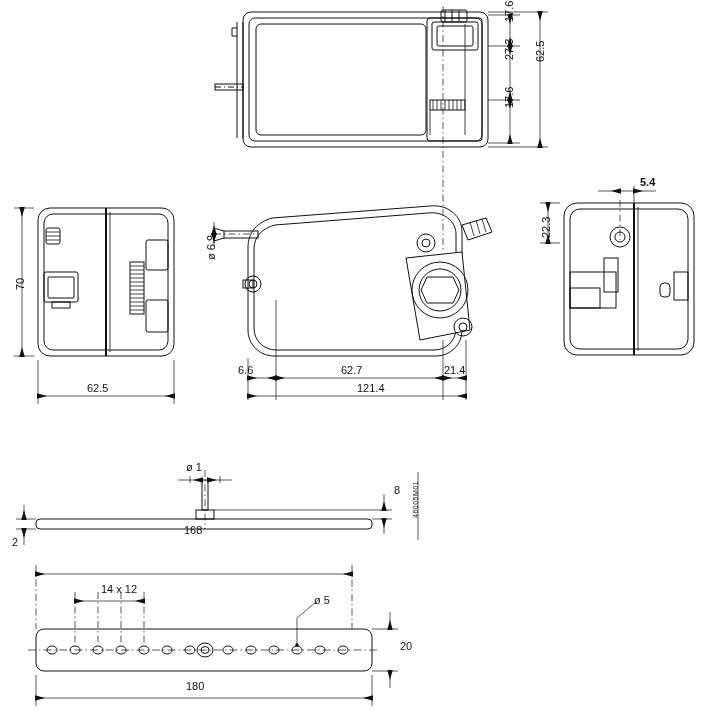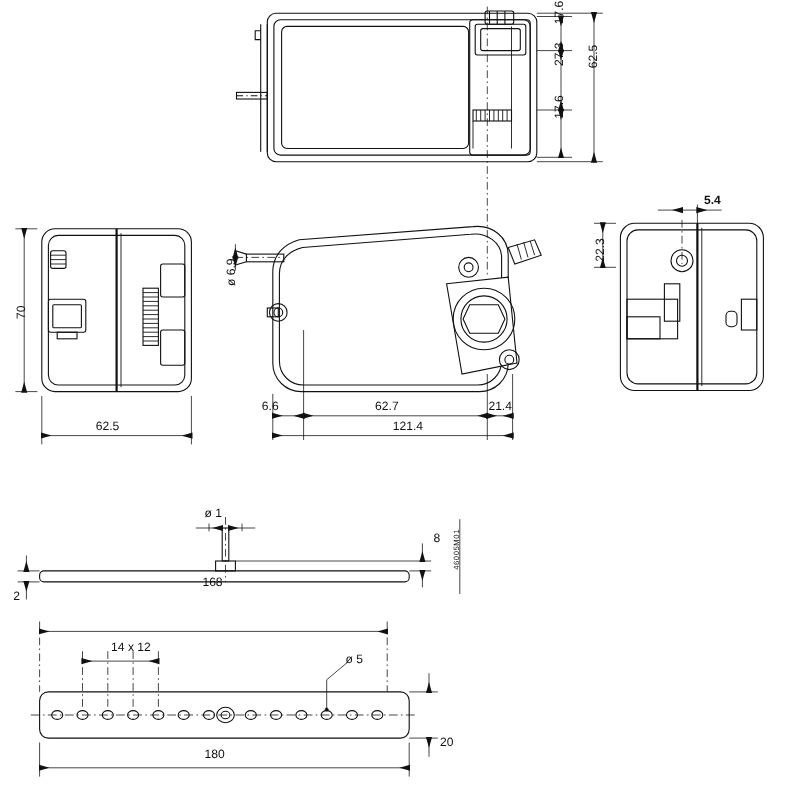--- a/index.html
+++ b/index.html
@@ -282,18 +282,18 @@
   <div class="dim" style="left:640px;top:176px;font-weight:bold;">5.4</div>
   <div class="dim" style="left:540px;top:238px;transform:rotate(-90deg);transform-origin:left top;">22.3</div>
 
   <div class="dim" style="left:186px;top:461px;">ø 1</div>
   <div class="dim" style="left:394px;top:484px;">8</div>
   <div class="dim" style="left:12px;top:536px;">2</div>
 
   <div class="dim" style="left:184px;top:524px;">168</div>
   <div class="dim" style="left:85px;top:583px;margin-left:16px;">14 x 12</div>
   <div class="dim" style="left:314px;top:594px;">ø 5</div>
-  <div class="dim" style="left:400px;top:669px;text-align:right;">20</div>
+  <div class="dim" style="left:400px;top:640px;text-align:right;">20</div>
   <div class="dim" style="left:186px;top:680px;">180</div>
 
   <div class="code" style="left:412px;top:518px;transform:rotate(-90deg);transform-origin:left top;">46005M01</div>
 
 </div>
 
 </body></html>

